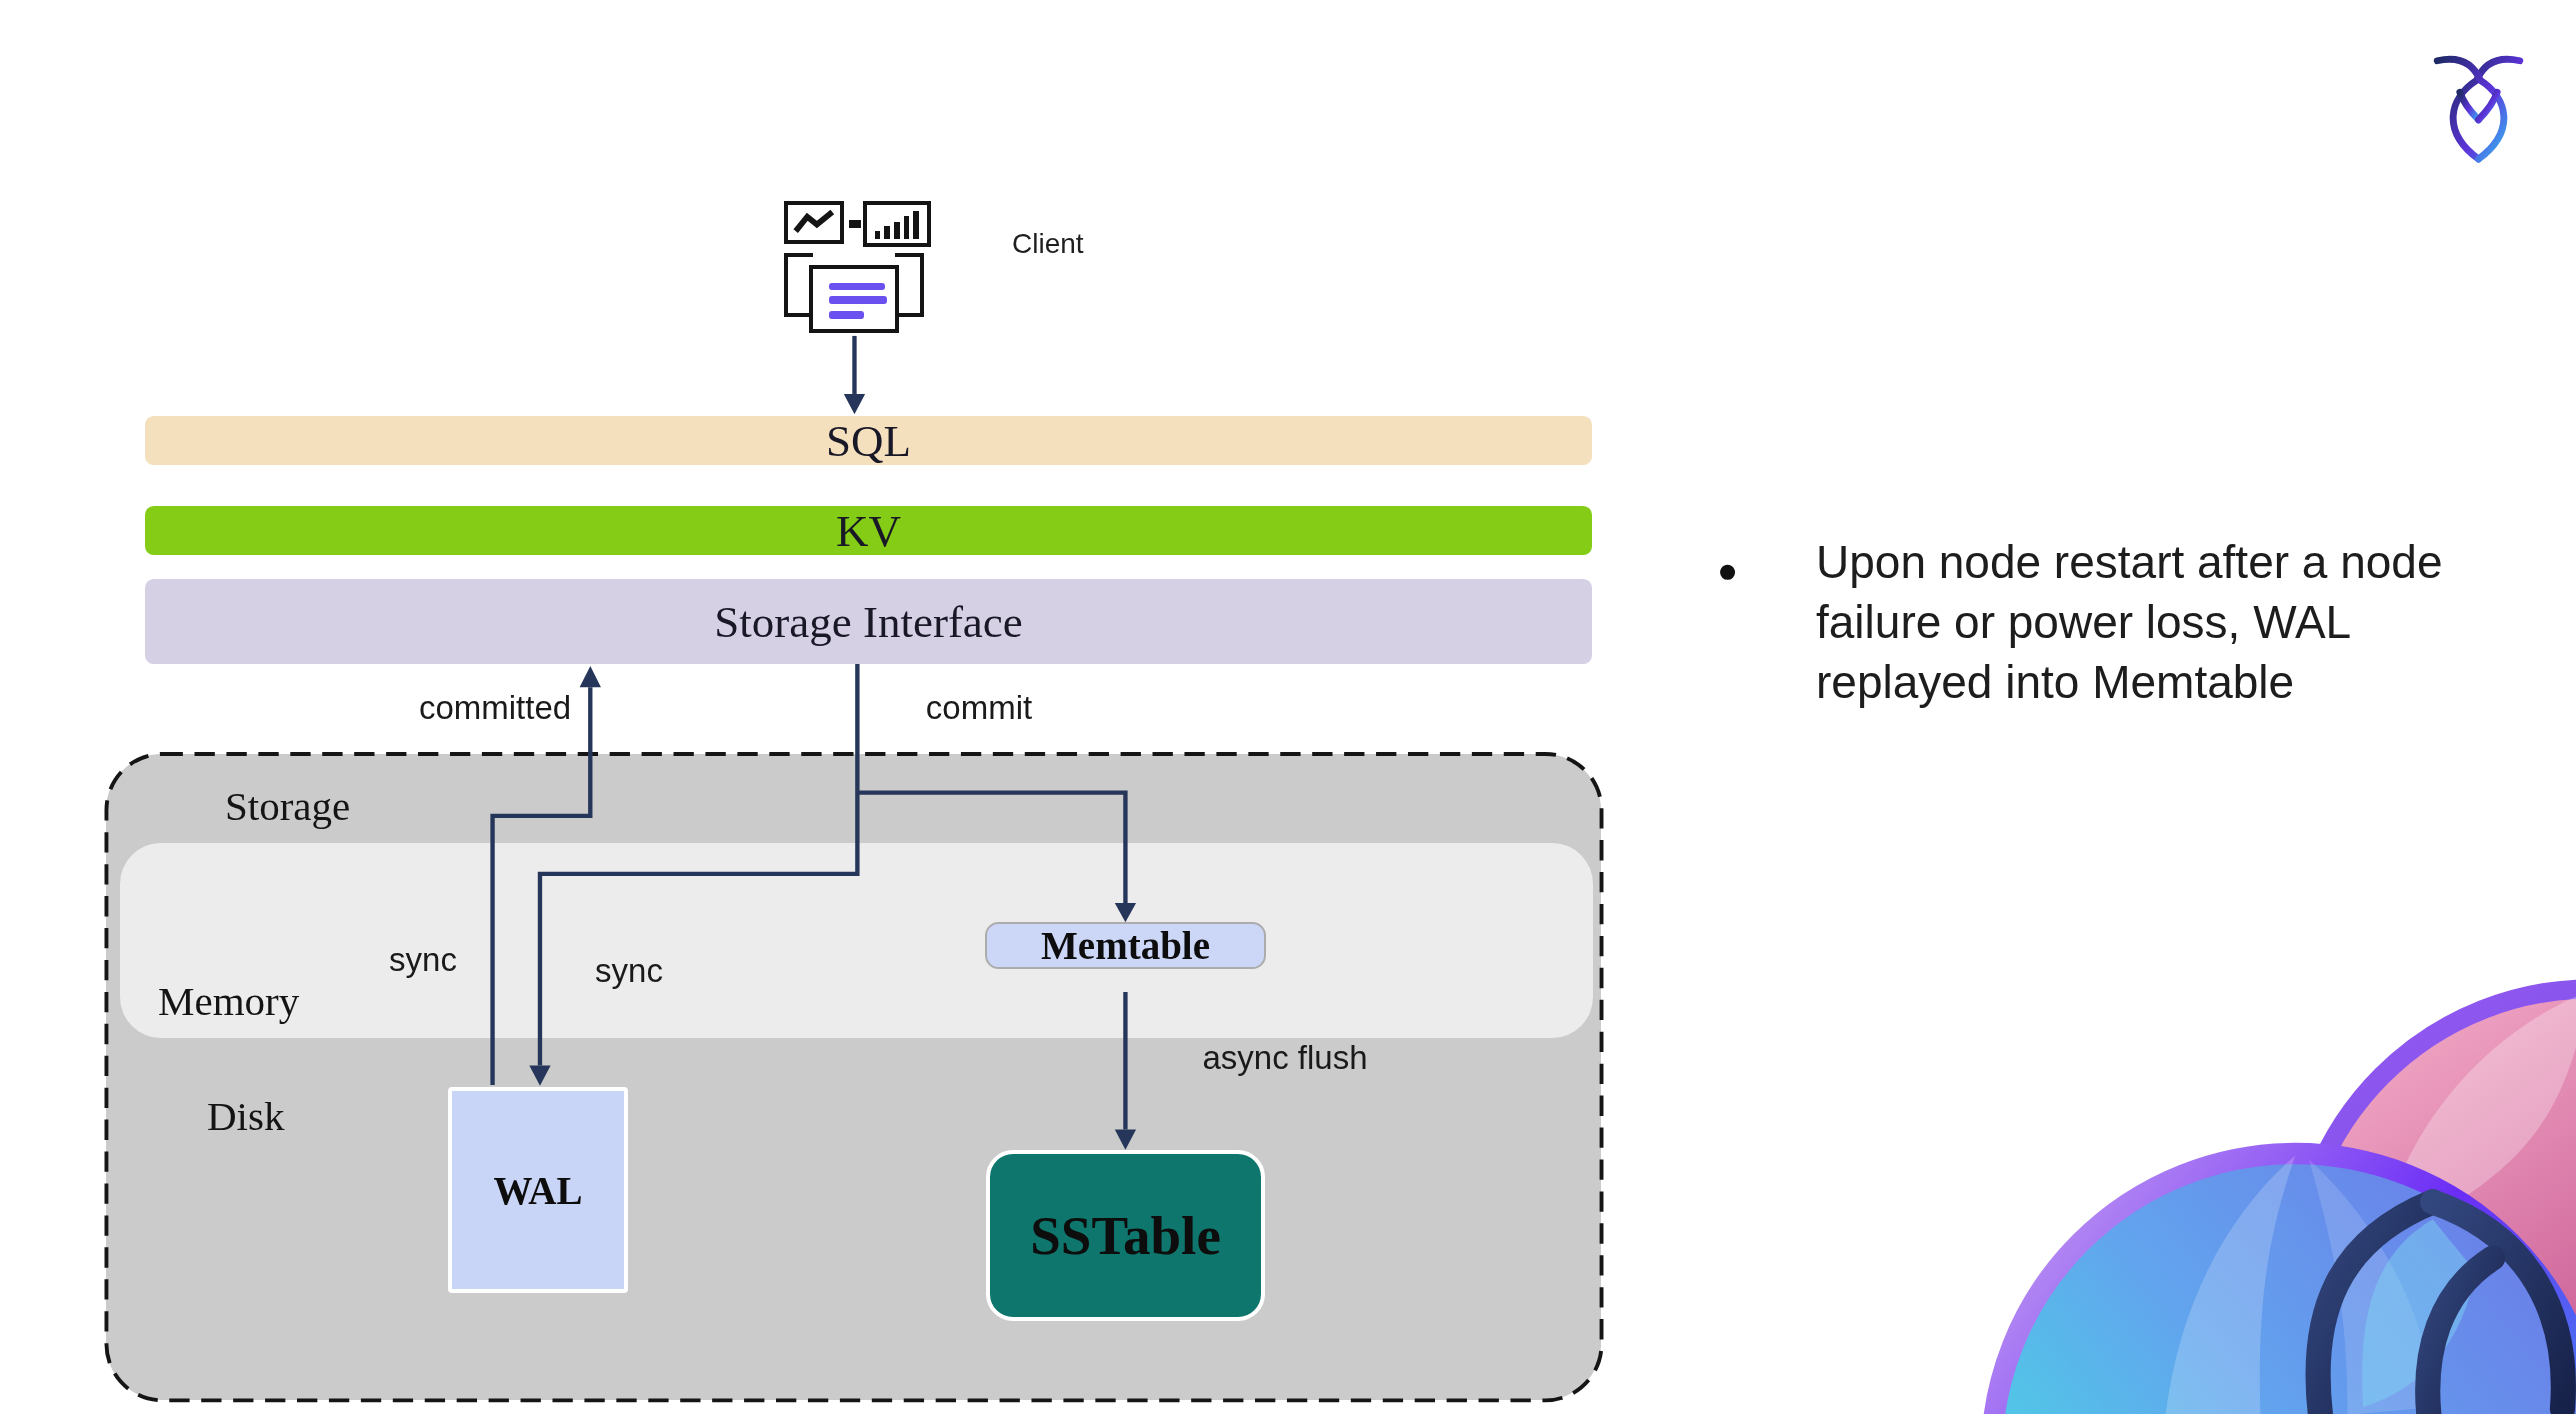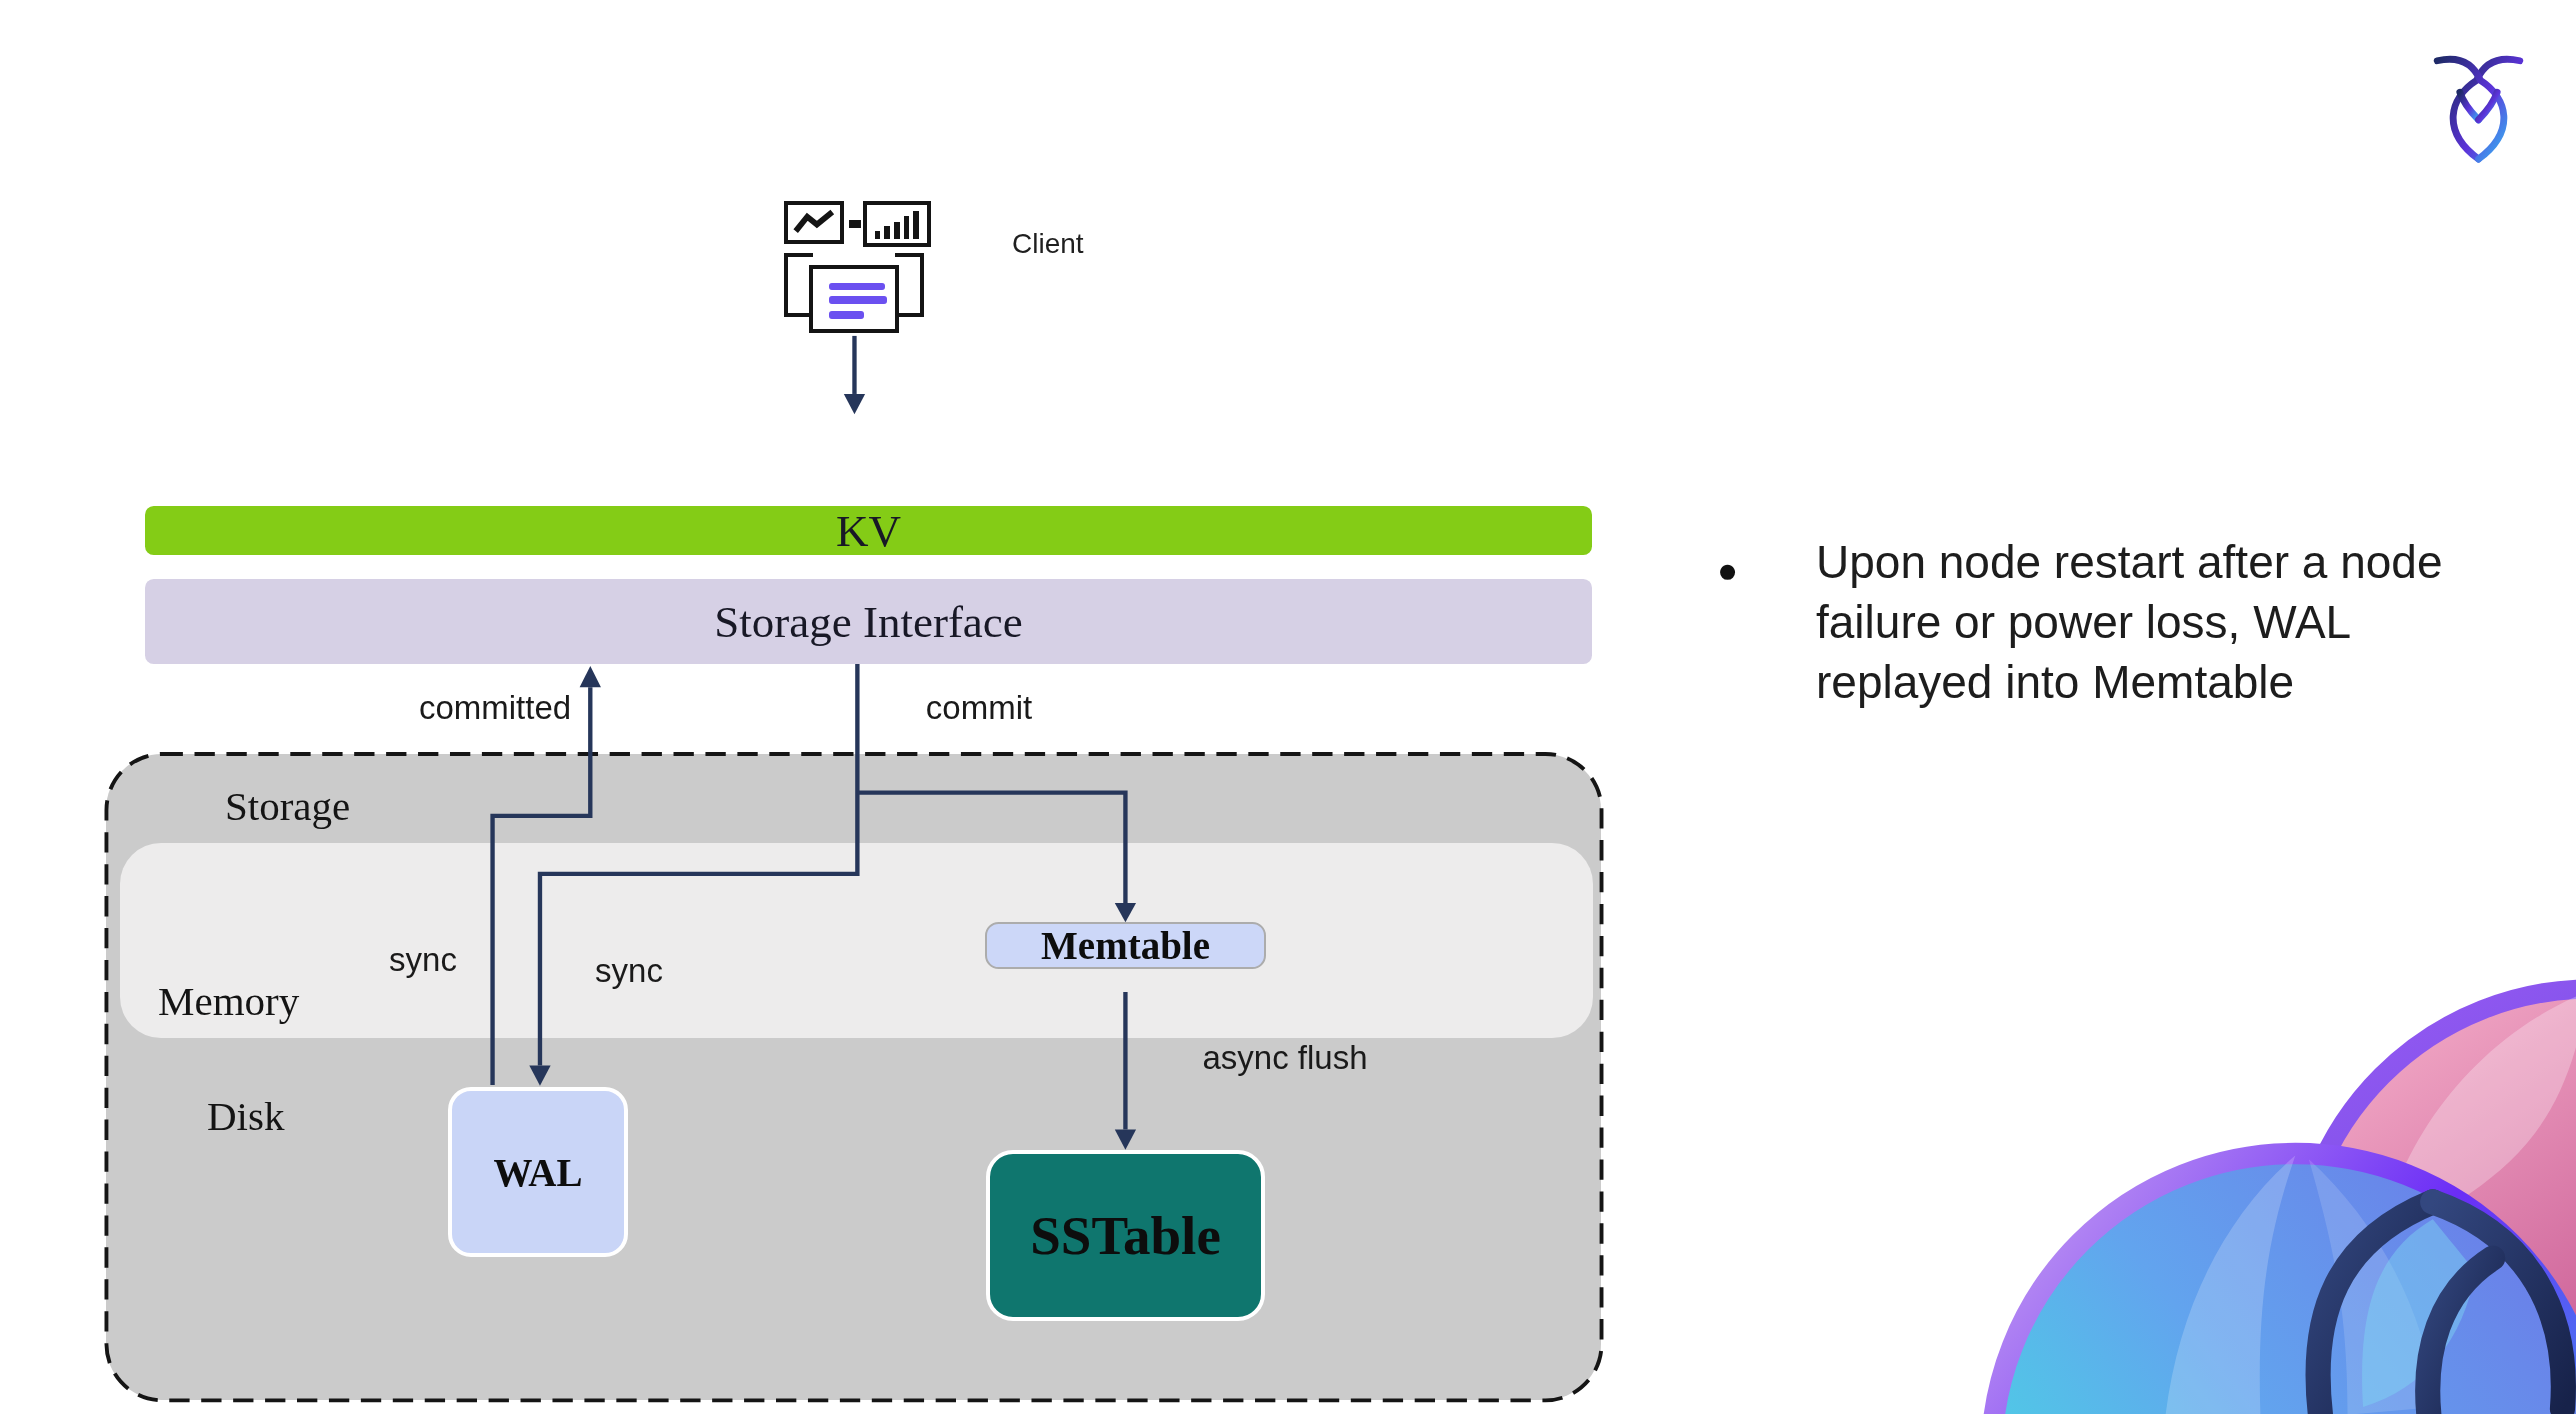--- a/index.html
+++ b/index.html
@@ -40,22 +40,22 @@
   .pebble-bg{left:106px;top:754px;width:1495px;height:646px;border-radius:56px;background:#CBCBCB;z-index:1;}
   .memory-band{left:120px;top:843px;width:1473px;height:195px;border-radius:41px;background:#EDECEC;z-index:2;}
   .region-label{position:absolute;font-family:"Liberation Serif",serif;font-size:41px;color:#141414;z-index:6;}
   .lbl-pebble{left:225px;top:782px;}
   .lbl-memory{left:158px;top:977px;}
   .lbl-disk{left:207px;top:1092px;}
 
   
   .node{position:absolute;display:flex;align-items:center;justify-content:center;
         font-family:"Liberation Serif",serif;font-weight:bold;color:#0d0d0d;z-index:5;box-sizing:border-box;}
-  .node-wal{left:448px;top:1087px;width:180px;height:170px;background:#C9D5F7;border:4.8px solid #ffffff;
-            border-radius:23px;font-size:39px;}
+  .node-wal{left:448px;top:1087px;width:180px;height:206px;background:#C9D5F7;border:4.8px solid #ffffff;
+            border-radius:4px;font-size:39px;}
   .node-memtable{left:985px;top:922px;width:281px;height:47px;background:#CCD7F8;border:2.9px solid #ACACAC;
             border-radius:13.5px;font-size:39px;}
   .node-sstable{left:986px;top:1150px;width:279px;height:171px;background:#0f766e;border:4.8px solid #ffffff;
             border-radius:27px;font-size:55px;}
 
   
   .edge-label{position:absolute;transform:translateX(-50%);font-size:33px;color:#1a1a1a;z-index:6;white-space:nowrap;}
   .edge-committed{left:495px;top:689px;}
   .edge-commit{left:979px;top:689px;}
   .edge-sync-left{left:423px;top:941px;}
@@ -114,20 +114,23 @@
   </div>
   <div class="abs bracketL"></div>
   <div class="abs bracketR"></div>
   <div class="abs doc">
     <span class="l1"></span>
       <span class="l2"></span>
       <span class="l3"></span>
   </div>
   <div class="abs client-label">Client</div>
 
+  <div class="bar bar-sql">
+    <span>SQL</span>
+  </div>
   <div class="bar bar-kv">
     <span>KV</span>
   </div>
   <div class="bar bar-storage">
     <span>Storage Interface</span>
   </div>
 
   <div class="abs pebble-bg"></div>
   <div class="abs memory-band"></div>
   <div class="region-label lbl-pebble">Storage</div>

